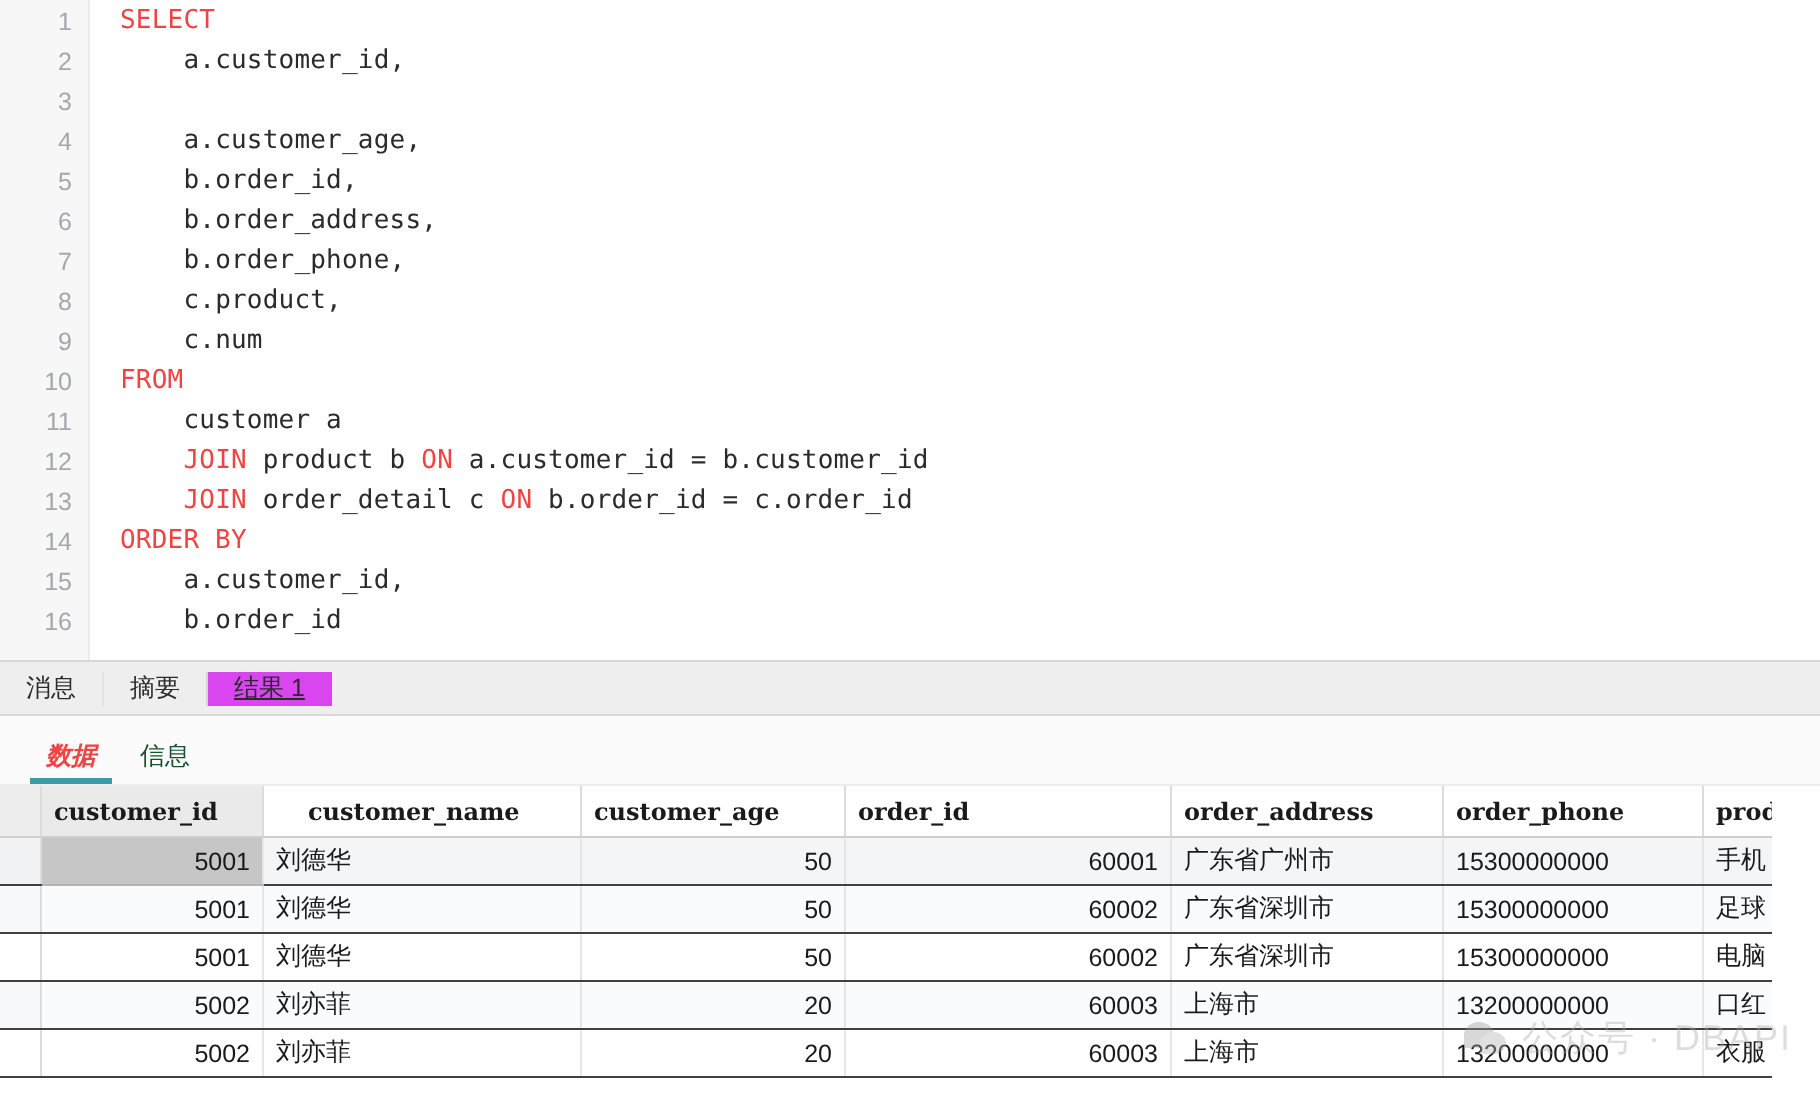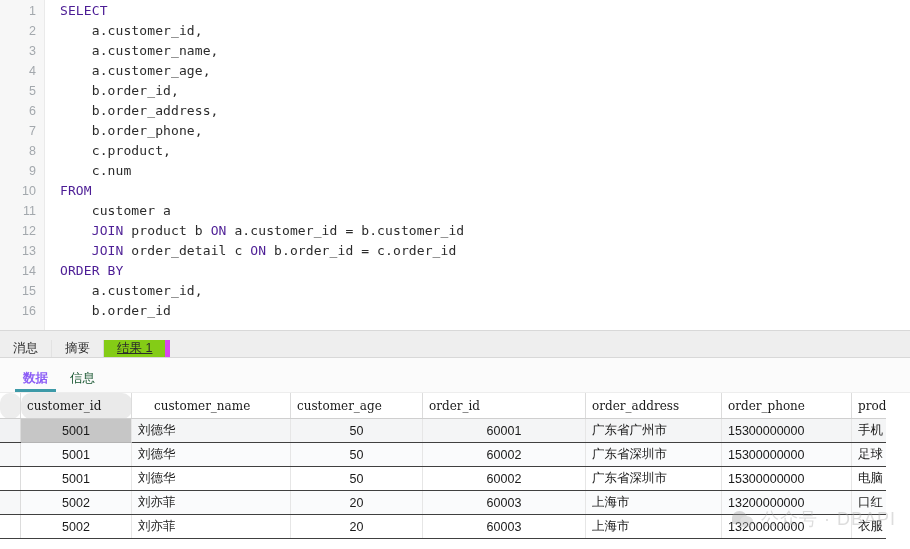--- a/index.html
+++ b/index.html
@@ -59,45 +59,45 @@
     color: #a3a8ad;
     font-family: "Liberation Sans", sans-serif;
     font-size: 12.5px;
     user-select: none;
   }
   .code-text {
     padding-left: 16px;
     color: #2b2b2b;
     letter-spacing: 0.1px;
   }
-  .kw { color: #4c1d95; }
+  .kw { color: #ef4444; }
 
   
   .tabbar {
     height: 26px;
     background: #eeeeee;
     border-top: 1px solid #d8d8d8;
     border-bottom: 1px solid #d8d8d8;
     display: flex;
-    align-items: flex-end;
+    align-items: center;
     padding-left: 0px;
   }
   .tab {
     display: flex;
     align-items: center;
     padding: 0 13px;
     font-size: 12.5px;
     color: #2b2b2b;
     cursor: default;
     border-right: 1px solid #e2e2e2;
     font-family: "Liberation Sans", "DejaVu Sans", sans-serif;
   }
   .tab.active {
-    background: #84cc16;
-    border-right: 5px solid #d946ef;
+    background: #d946ef;
+    border-right: 1px solid #d946ef;
     border-left: 1px solid #d5d5d5;
     margin-left: -1px;
     text-decoration: underline;
   }
 
   
   .subtabs {
     height: 34px;
     background: #fbfbfb;
     display: flex;
@@ -106,22 +106,23 @@
     border-bottom: 1px solid #ededed;
   }
   .subtab {
     font-size: 12.5px;
     padding: 0 11px 5px 11px;
     color: #14532d;
     cursor: default;
     position: relative;
   }
   .subtab.active {
-    color: #8b5cf6;
+    color: #ef4444;
     font-weight: 600;
+    font-style: italic;
   }
   .subtab.active::after {
     content: "";
     position: absolute;
     left: 3px;
     right: 3px;
     bottom: 0;
     height: 3px;
     background: #3d9aa8;
   }
@@ -138,28 +139,27 @@
     table-layout: fixed;
     width: 886px;
     font-size: 12.5px;
   }
   table.grid th {
     height: 25px;
     background: #ffffff;
     border-right: 1px solid #dcdcdc;
     border-bottom: 1px solid #cfcfcf;
     font-family: "DejaVu Serif", "Liberation Serif", serif;
-    font-weight: 400;
+    font-weight: 700;
     font-size: 12px;
     color: #1a1a1a;
     text-align: left;
     padding: 0 6px;
     white-space: nowrap;
     overflow: hidden;
-    border-radius: 10px;
   }
   table.grid th.rowhdr {
     background: #ededed;
     border-right: 1px solid #dcdcdc;
     padding: 0;
   }
   table.grid th.colhdr-sel {
     background: #eaeaea;
   }
   table.grid td {
@@ -172,21 +172,21 @@
     overflow: hidden;
     font-family: "Liberation Sans", "DejaVu Sans", sans-serif;
   }
   table.grid td.rowhdr {
     background: #ffffff;
     border-right: 1px solid #dcdcdc;
     padding: 0;
   }
   table.grid tr.alt td { background: #fafbfc; }
   table.grid tr.alt td.rowhdr { background: #f7f8f9; }
-  table.grid td.num { text-align: center; }
+  table.grid td.num { text-align: right; }
   table.grid td.sel {
     background: #c6c6c6 !important;
     border-bottom: 1px solid #b4b4b4;
   }
   table.grid tr.firstrow td { background: #f4f5f6; }
   table.grid tr.firstrow td.rowhdr { background: #f1f2f3; }
 
   .grid-right-edge {
     position: absolute;
     left: 886px;
@@ -230,21 +230,21 @@
 </head>
 <body>
 
 <div id="app">
 
   <div class="editor">
     <div class="editor-gutter"></div>
     <div class="code-area" id="code-area">
         <div class="code-line"><div class="ln">1</div><div class="code-text"><span class="kw">SELECT</span></div></div>
         <div class="code-line"><div class="ln">2</div><div class="code-text"><span>    </span><span>a.customer_id,</span></div></div>
-        <div class="code-line"><div class="ln">3</div><div class="code-text"><span>    </span><span>a.customer_name,</span></div></div>
+        <div class="code-line"><div class="ln">3</div></div>
         <div class="code-line"><div class="ln">4</div><div class="code-text"><span>    </span><span>a.customer_age,</span></div></div>
         <div class="code-line"><div class="ln">5</div><div class="code-text"><span>    </span><span>b.order_id,</span></div></div>
         <div class="code-line"><div class="ln">6</div><div class="code-text"><span>    </span><span>b.order_address,</span></div></div>
         <div class="code-line"><div class="ln">7</div><div class="code-text"><span>    </span><span>b.order_phone,</span></div></div>
         <div class="code-line"><div class="ln">8</div><div class="code-text"><span>    </span><span>c.product,</span></div></div>
         <div class="code-line"><div class="ln">9</div><div class="code-text"><span>    </span><span>c.num</span></div></div>
         <div class="code-line"><div class="ln">10</div><div class="code-text"><span class="kw">FROM</span></div></div>
         <div class="code-line"><div class="ln">11</div><div class="code-text"><span>    </span><span>customer a</span></div></div>
         <div class="code-line"><div class="ln">12</div><div class="code-text"><span>    </span><span class="kw">JOIN</span><span> product b </span><span class="kw">ON</span><span> a.customer_id = b.customer_id</span></div></div>
         <div class="code-line"><div class="ln">13</div><div class="code-text"><span>    </span><span class="kw">JOIN</span><span> order_detail c </span><span class="kw">ON</span><span> b.order_id = c.order_id</span></div></div>

